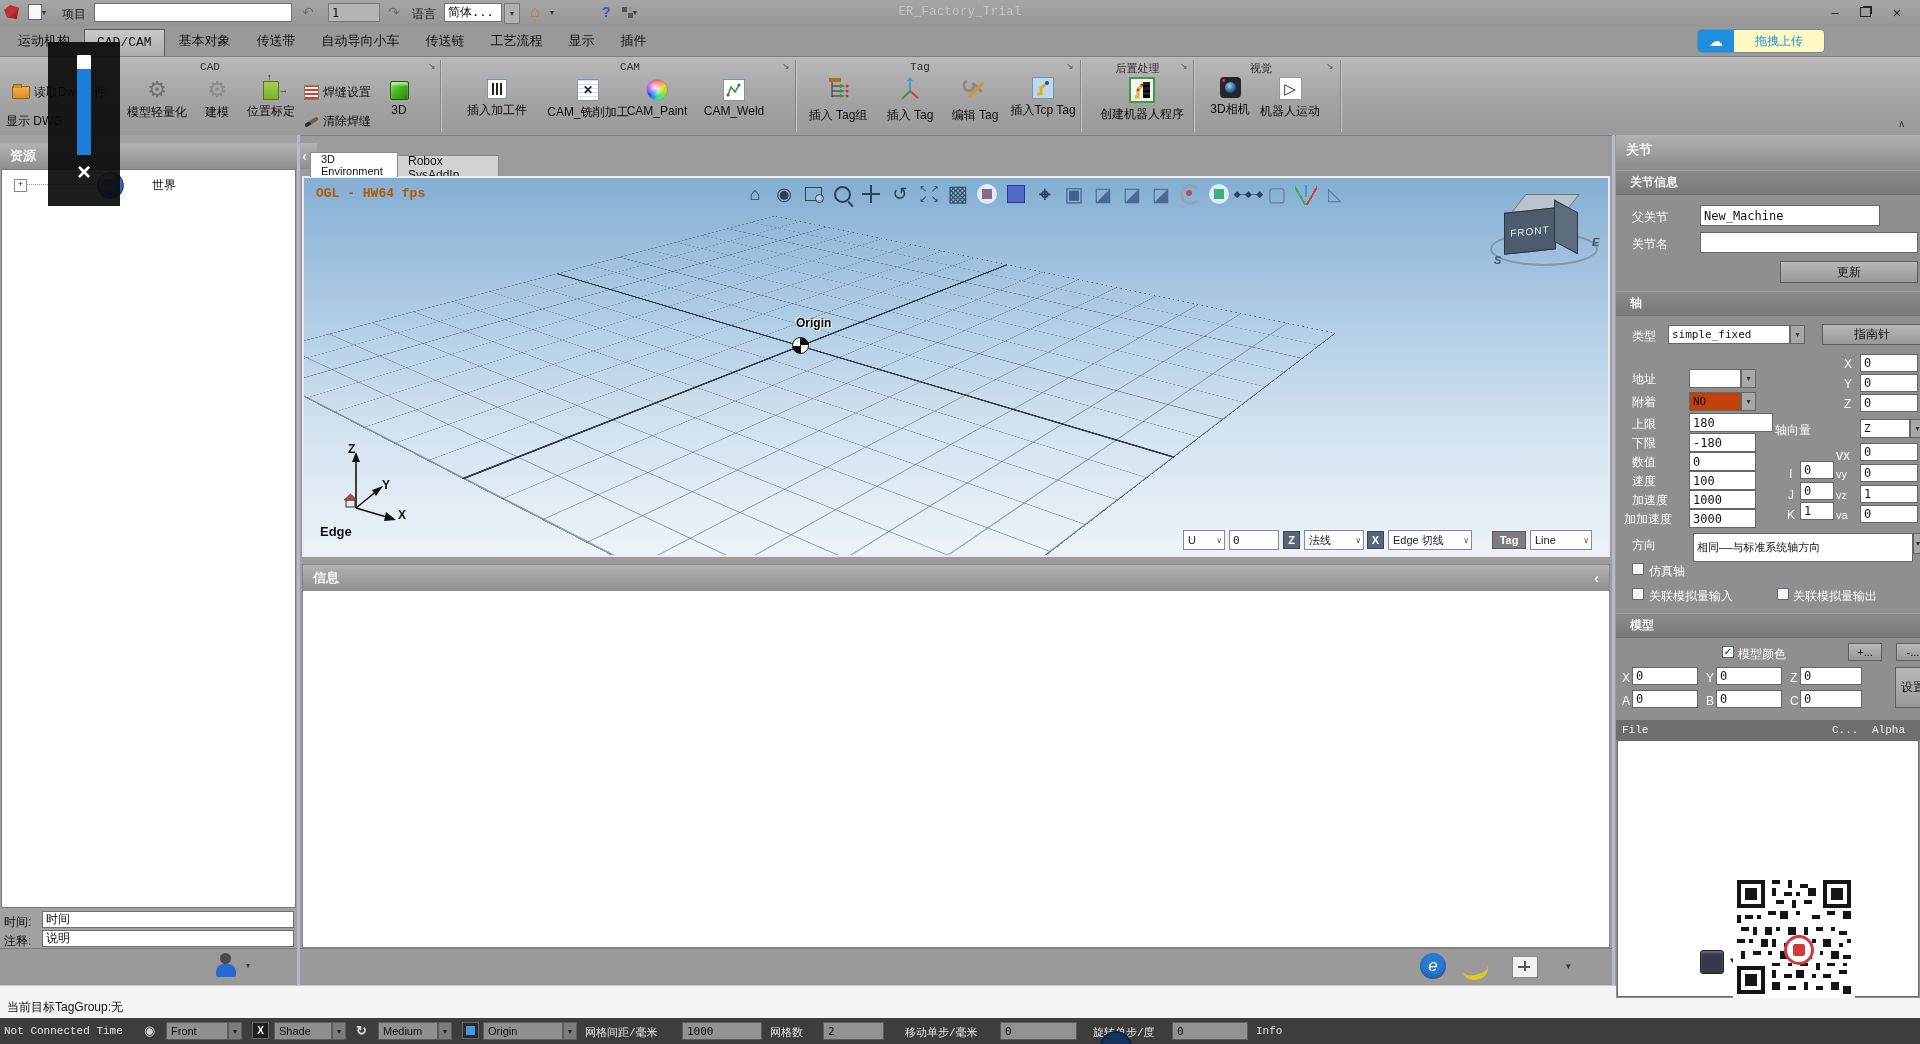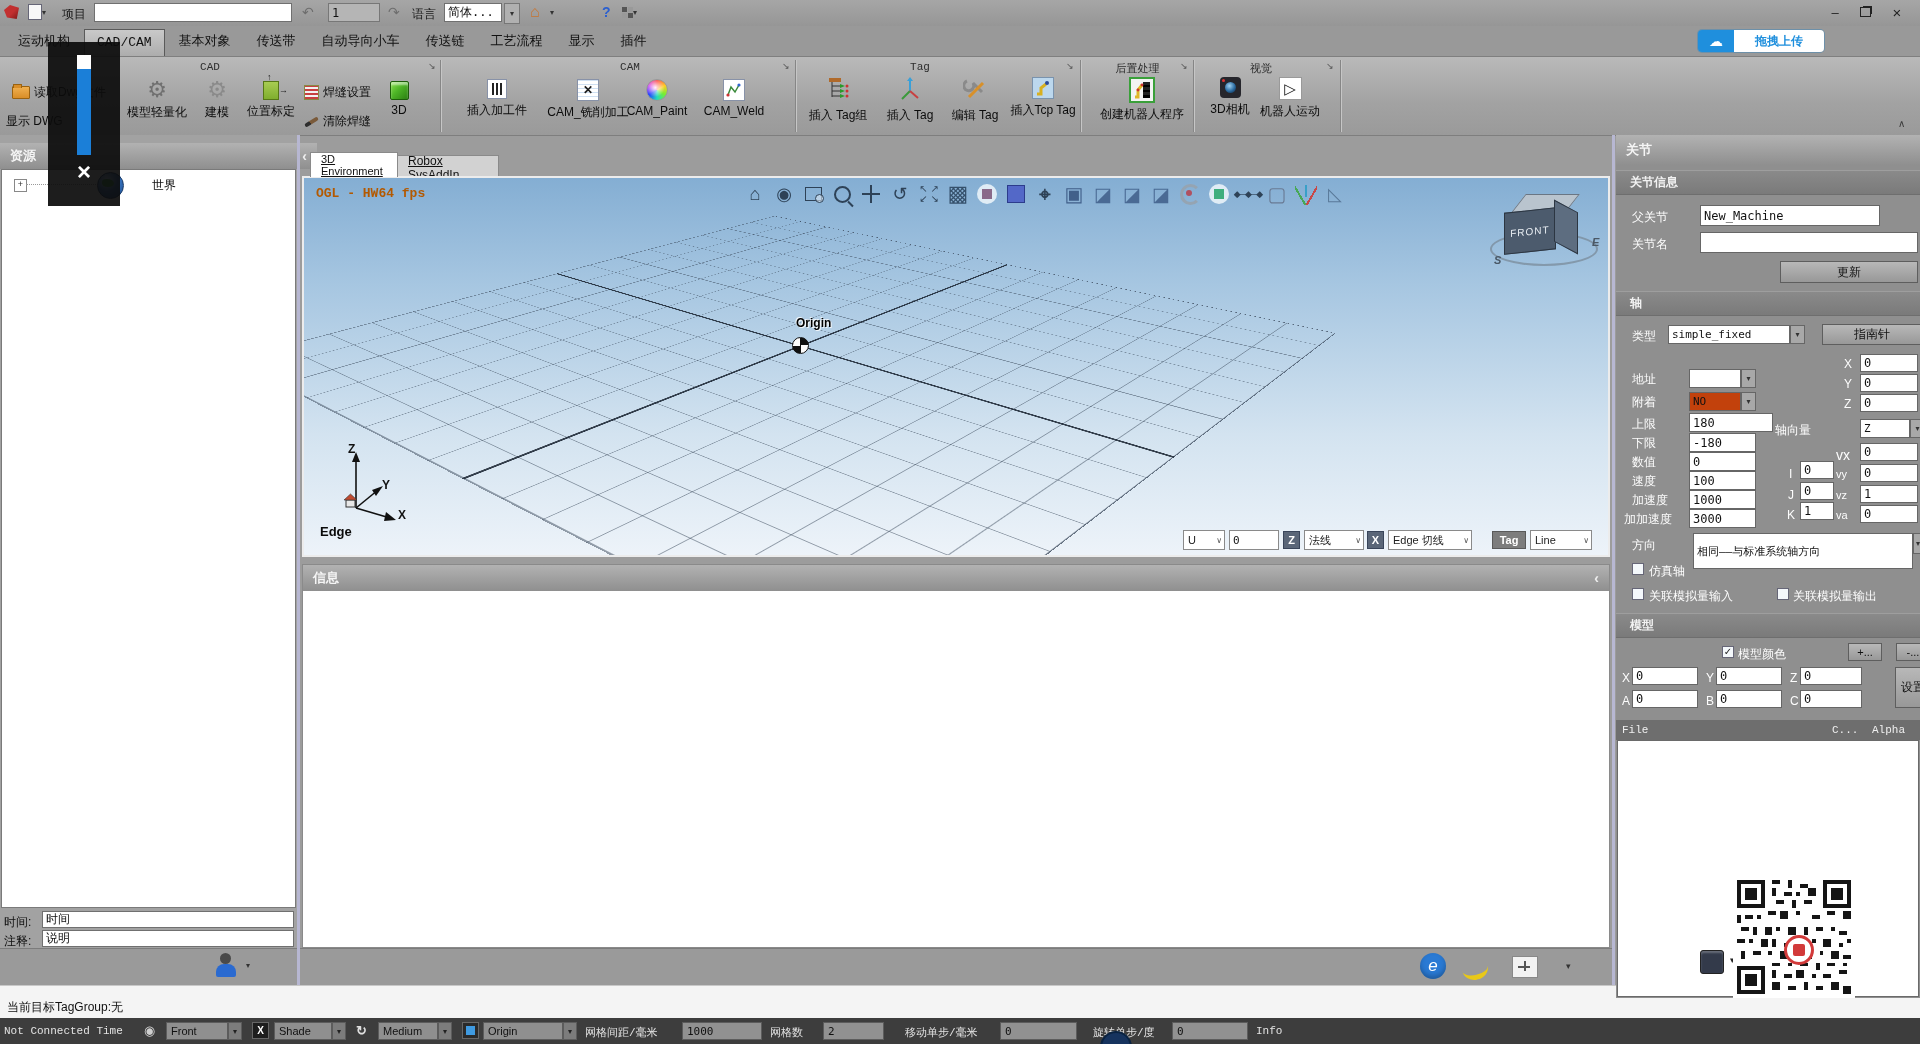--- a/index.html
+++ b/index.html
@@ -67,40 +67,40 @@
   .cam3d{width:21px;height:21px;background:#26262c;border-radius:4px;position:relative;}
   .cam3d::after{content:"";position:absolute;left:5px;top:5px;width:11px;height:11px;border-radius:50%;
     background:radial-gradient(circle at 40% 35%,#9fd2f2,#2a6aa0 55%,#0d1d33);}
   .cam3d::before{content:"";position:absolute;left:2px;top:2px;width:3px;height:3px;border-radius:50%;background:#d33;}
   .playbox{width:21px;height:21px;background:#fff;border:1px solid #999;display:flex;align-items:center;
     justify-content:center;font-size:15px;color:#111;}
   
   .upload{position:absolute;left:1698px;top:30px;width:126px;height:22px;border-radius:4px;display:flex;
     overflow:hidden;z-index:40;box-shadow:0 0 0 1px rgba(30,130,200,.35);}
   .upload .cloudpart{width:36px;background:#1f8fdd;color:#fff;display:flex;align-items:center;justify-content:center;font-size:14px;}
-  .upload .txtpart{flex:1;background:#ffffff;color:#1f8fdd;font-size:12px;display:flex;align-items:center;justify-content:center;font-weight:bold;}
+  .upload .txtpart{flex:1;background:#fef9c3;color:#1f8fdd;font-size:12px;display:flex;align-items:center;justify-content:center;}
   .ribbon-collapse{position:absolute;left:1898px;top:118px;font-size:10px;color:#3a3a3a;}
   
   .sidebar{position:absolute;left:0;top:135px;width:297px;height:813px;background:#a2a2a2;}
   .panel-hdr{background:linear-gradient(#b2b2b2,#8f8f8f);color:#f5f5f5;font-size:13px;font-weight:bold;
     display:flex;align-items:center;padding:0 10px;position:relative;}
   .chev{position:absolute;right:10px;color:#eee;font-size:14px;font-weight:bold;}
   .sb-hdr{position:absolute;left:0;top:8px;width:297px;height:26px;}
   .sb-tree{position:absolute;left:1px;top:34px;width:295px;height:739px;background:#fff;border:1px solid #7a7a7a;box-sizing:border-box;}
   .plusbox{position:absolute;left:12px;top:9px;width:11px;height:11px;border:1px solid #888;background:#fff;
     font-size:9px;line-height:9px;text-align:center;color:#333;}
   .treedots{position:absolute;left:24px;top:14px;width:70px;border-top:1px dotted #999;}
   .globe{position:absolute;left:95px;top:2px;width:25px;height:25px;border-radius:50%;
     background:radial-gradient(circle at 35% 30%,#cfe8ff,#3a78c8 45%,#1c4a86);border:1px solid #1a3a66;}
   .globe::after{content:"";position:absolute;left:4px;top:6px;width:12px;height:8px;background:#3f9e4f;border-radius:40% 60% 50% 50%;}
   .sb-row-in{position:absolute;height:17px;font-size:12px;}
   
   .vdivider{position:absolute;width:3px;background:#b7b7d2;z-index:5;}
   .tab{position:absolute;height:24px;display:flex;align-items:center;padding:12px 10px;font-size:12px;color:#111;
-    border:1px solid #8a8a8a;border-bottom:none;box-sizing:border-box;text-decoration:underline;}
+    border:1px solid #8a8a8a;border-bottom:none;box-sizing:border-box;}
   .tab.active{background:#fff;z-index:3;}
   .tab.inactive{background:#d2d2d2;top:155px;}
   .viewport{position:absolute;left:302px;top:176px;width:1308px;height:381px;
     border:2px solid #ececec;box-sizing:border-box;overflow:hidden;
     background:linear-gradient(#84aed3 0%,#a6c6e1 28%,#d3e3f0 68%,#edf3f9 100%);}
   .grid-plane{position:absolute;left:106px;top:-223px;width:780px;height:780px;
     transform:perspective(1150px) rotateX(70deg) rotateZ(41deg);
     border:1px solid rgba(55,70,88,.5);
     background:
       linear-gradient(0deg,  rgba(25,35,48,0) 388px, rgba(25,35,48,.85) 388px 391px, rgba(25,35,48,0) 391px),
@@ -246,20 +246,21 @@
     </span>
   <span class="tb-ico" style="left:602px;color:#2a5fd0;font-weight:bold;font-size:14px">?</span>
   <span class="tb-ico" style="left:622px">
     <span style="display:inline-block;width:11px;height:11px;background:
       linear-gradient(#555,#555) 0 0/5px 5px no-repeat,
       linear-gradient(#999,#999) 6px 0/5px 5px no-repeat,
       linear-gradient(#999,#999) 0 6px/5px 5px no-repeat,
       linear-gradient(#555,#555) 6px 6px/5px 5px no-repeat;"></span>
     <span class="mini-arrow">▾</span>
   </span>
+  <span class="win-title">ER_Factory_Trial</span>
   <span class="winbtn" style="left:1820px">–</span>
   <span class="winbtn" style="left:1850px">
       <span class="restore-box"></span>
     </span>
   <span class="winbtn" style="left:1882px;font-size:15px">×</span>
 </div>
 
 <div class="menubar">
   <span class="menutab">运动机构</span>
   <span class="menutab active">CAD/CAM</span>
@@ -642,21 +643,21 @@
   <input class="rp-in" style="left: 244px; top: 370px; width: 58px; height: 18px;" value="0">
 
   <span class="rp-lbl" style="left:173px;top:332px">I</span>
   <input class="rp-in" style="left: 184px; top: 326px; width: 34px; height: 18px;" value="0">
   <span class="rp-lbl" style="left:172px;top:353px">J</span>
   <input class="rp-in" style="left: 184px; top: 347px; width: 34px; height: 18px;" value="0">
   <span class="rp-lbl" style="left:171px;top:373px">K</span>
   <input class="rp-in" style="left: 184px; top: 367px; width: 34px; height: 18px;" value="1">
 
   <span class="rp-lbl" style="left:16px;top:402px">方向</span>
-  <div class="rp-sel" style="left:77px;top:398px;width:220px;height:36px">相同——与标准系统轴方向</div>
+  <div class="rp-sel" style="left:77px;top:398px;width:220px;height:29px">相同——与标准系统轴方向</div>
   <div class="rp-selarr" style="left:297px;top:398px;width:10px;height:21px">▾</div>
 
   <span class="cb" style="left:16px;top:428px"></span>
   <span class="rp-lbl" style="left:33px;top:428px">仿真轴</span>
   <span class="cb" style="left:16px;top:453px"></span>
   <span class="rp-lbl" style="left:33px;top:453px">关联模拟量输入</span>
   <span class="cb" style="left:161px;top:453px"></span>
   <span class="rp-lbl" style="left:177px;top:453px">关联模拟量输出</span>
 
   <div class="sub-hdr" style="top:478px">模型</div>

